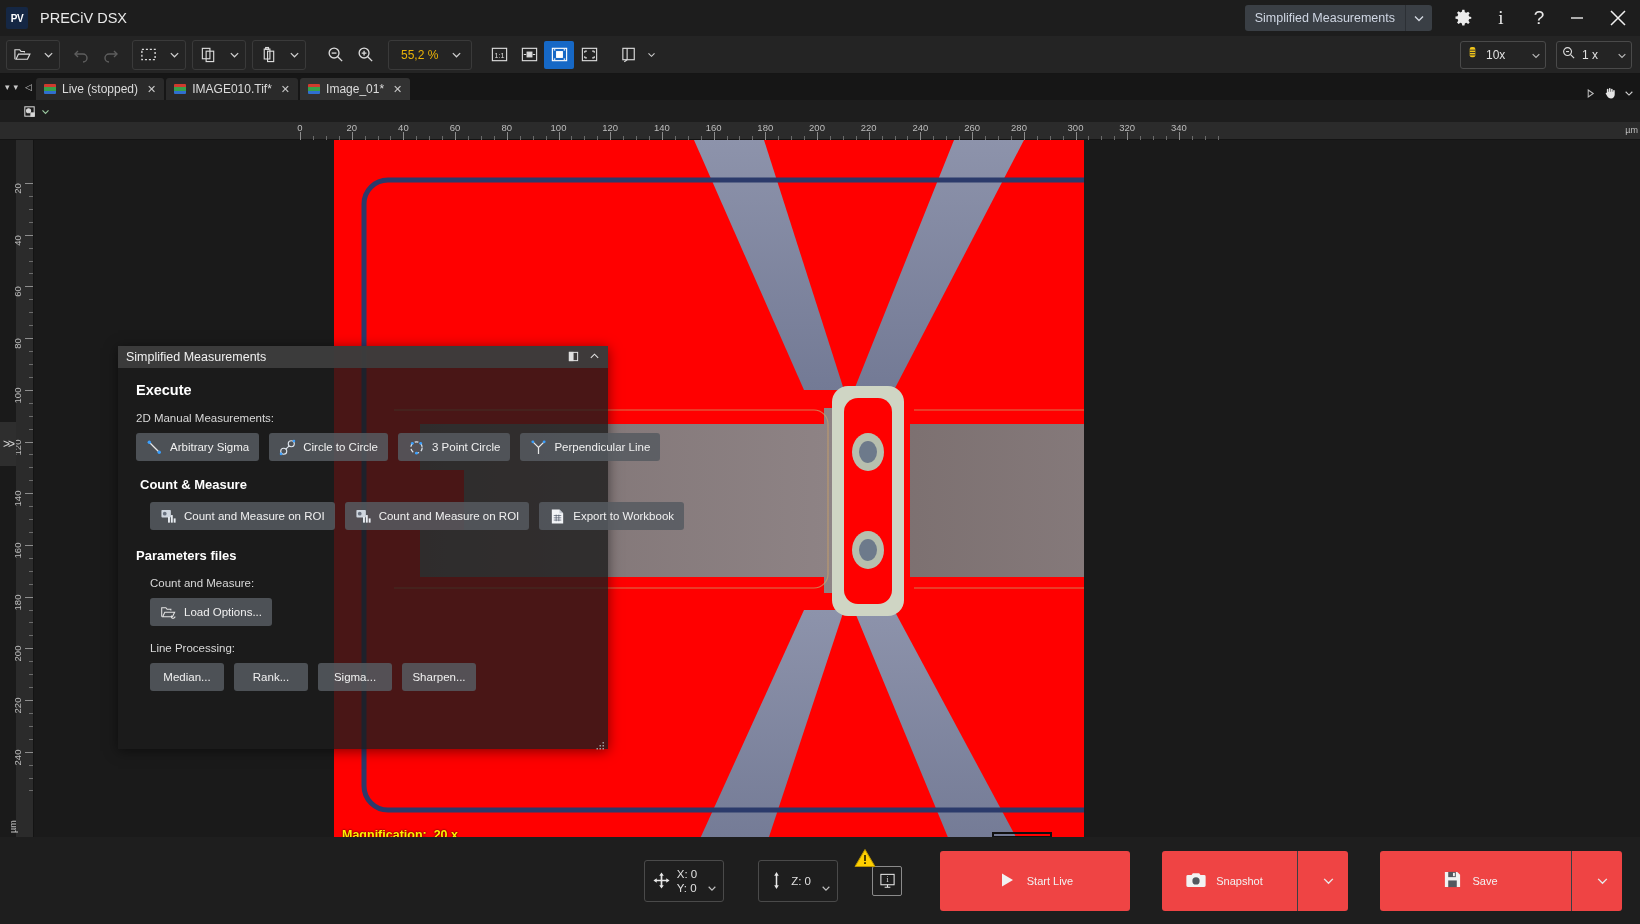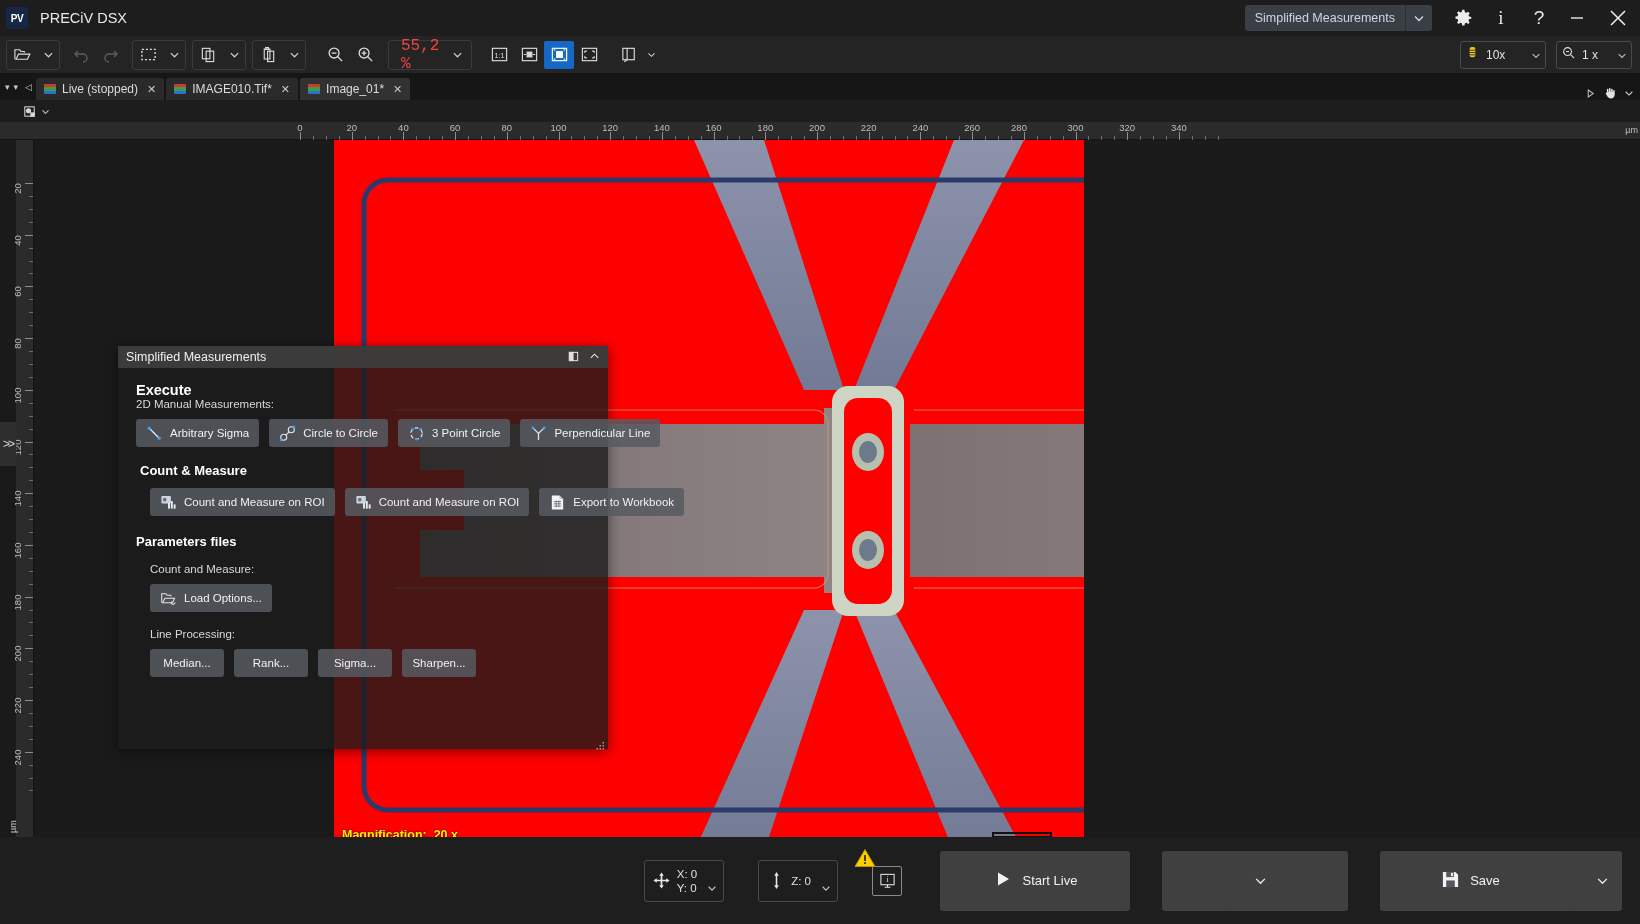--- a/index.html
+++ b/index.html
@@ -41,21 +41,21 @@
   .grp{display:flex;align-items:center;height:30px;border:1px solid #3a3a3a;border-radius:3px;margin-left:6px;}
   .grp.nb{border:none;}
   .tbtn{width:30px;height:28px;display:flex;align-items:center;justify-content:center;color:#d8d8d8;}
   .tbtn.dis{color:#5e5e5e;}
   .tbtn.sel{background:#1668c6;border-radius:2px;color:#fff;}
   .caretbtn{width:22px;height:28px;display:flex;align-items:center;justify-content:center;color:#cfcfcf;}
   .zoombox{
     display:flex;align-items:center;height:30px;border:1px solid #3a3a3a;
     border-radius:3px;margin-left:8px;width:84px;justify-content:space-between;padding:0 4px;
   }
-  .zoombox .val{font-size:16px;color:#ef4444;padding-left:8px;font-family:Liberation Mono, monospace;}
+  .zoombox .val{font-size:12px;color:#eab308;padding-left:8px;}
   .tb-far{margin-left:auto;display:flex;align-items:center;padding-right:8px;}
   .selbox{
     display:flex;align-items:center;height:28px;min-width:86px;
     border:1px solid #4a4a4a;border-radius:3px;margin-left:10px;padding:0 4px;
   }
   .selbox .v{font-size:12px;color:#e2e2e2;margin-left:6px;}
   .selbox .c{margin-left:auto;color:#b9b9b9;}
 
   
   #tabbar{
@@ -126,21 +126,21 @@
     box-shadow:0 2px 12px rgba(0,0,0,.5);
     display:flex;flex-direction:column;
   }
   #panel .phead{
     height:22px;background:rgba(62,62,62,.92);display:flex;align-items:center;
     padding:0 8px;
   }
   #panel .phead .ttl{font-size:12.5px;color:#f0f0f0;}
   #panel .phead .acts{margin-left:auto;display:flex;align-items:center;gap:10px;color:#dcdcdc;}
   #panel .pbody{flex:1;padding:14px 18px 0 18px;}
-  .h1{font-size:14.5px;font-weight:bold;color:#fff;}
+  .h1{font-size:14.5px;font-weight:bold;color:#fff;margin-bottom:14px;}
   .h2{font-size:13px;font-weight:bold;color:#fff;margin:6px 0 10px 4px;}
   .cap{font-size:11.5px;color:#d8d8d8;margin-bottom:9px;}
   .cap.i1{margin-left:14px;}
   .row{display:flex;align-items:center;gap:10px;margin-bottom:4px;}
   .row.i1{margin-left:14px;}
   .pbtn{
     display:flex;align-items:center;gap:7px;height:28px;padding:0 10px;
     background:rgba(86,90,96,.85);border-radius:3px;font-size:11.5px;color:#f0f0f0;
     white-space:nowrap;
   }
@@ -160,22 +160,22 @@
   }
   .statbox .ic{width:22px;display:flex;align-items:center;justify-content:center;color:#e8e8e8;}
   .statbox .txt{font-size:11.5px;color:#e0e0e0;line-height:14px;margin-left:4px;}
   .statbox .cc{margin-left:10px;color:#c0c0c0;align-self:flex-end;padding-bottom:4px;}
   .warnwrap{position:relative;display:flex;align-items:center;}
   .warn{position:absolute;left:-18px;top:-18px;}
   .infobtn{width:30px;height:30px;border:1px solid #8a8a8a;border-radius:2px;
            display:flex;align-items:center;justify-content:center;margin-right:12px;color:#e8e8e8;}
   .bigbtn{
     display:flex;align-items:flex-end;justify-content:center;gap:10px;
-    height:60px;background:#404040;border-radius:3px;margin-right:6px;
-    font-size:13px;color:#f2f2f2;
+    height:60px;background:#ef4444;border-radius:3px;margin-right:6px;
+    font-size:11px;color:#f2f2f2;
   }
   .bigbtn .split{width:1px;height:100%;background:#3b3f44;}
   .bigbtn .body{display:flex;align-items:center;justify-content:center;gap:10px;height:100%;}
   .bigbtn .drop{width:40px;display:flex;align-items:center;justify-content:center;height:100%;}
 </style>
 </head>
 <body>
 
 <div id="titlebar">
   <div class="logo">
@@ -884,20 +884,29 @@
       <span>
         <svg width="20" height="20" viewBox="0 0 20 20" fill="#f2f2f2">
             <path d="M5 3.5 L16 10 L5 16.5 Z"></path>
           </svg>
       </span>
       <span>Start Live</span>
     </div>
   </div>
 
   <div class="bigbtn" style="width:186px;padding:0;">
+    <div class="body" style="flex:1;">
+      <span>
+        <svg width="20" height="18" viewBox="0 0 22 18" fill="#f2f2f2">
+            <path d="M7.5 1.5h7l1.4 2H20a1.6 1.6 0 011.6 1.6v10A1.6 1.6 0 0120 16.7H2A1.6 1.6 0 01.4 15.1V5.1A1.6 1.6 0 012 3.5h4.1z"></path>
+            <circle cx="11" cy="10" r="4" fill="#53585f"></circle>
+          </svg>
+      </span>
+      <span>Snapshot</span>
+    </div>
     <div class="split"></div>
     <div class="drop">
       <svg width="13" height="13" viewBox="0 0 12 12">
           <path d="M2 4.5 L6 8.5 L10 4.5" fill="none" stroke="#e8e8e8" stroke-width="1.3"></path>
         </svg>
     </div>
   </div>
 
   <div class="bigbtn" style="width:242px;padding:0;margin-right:18px;">
     <div class="body" style="flex:1;">

